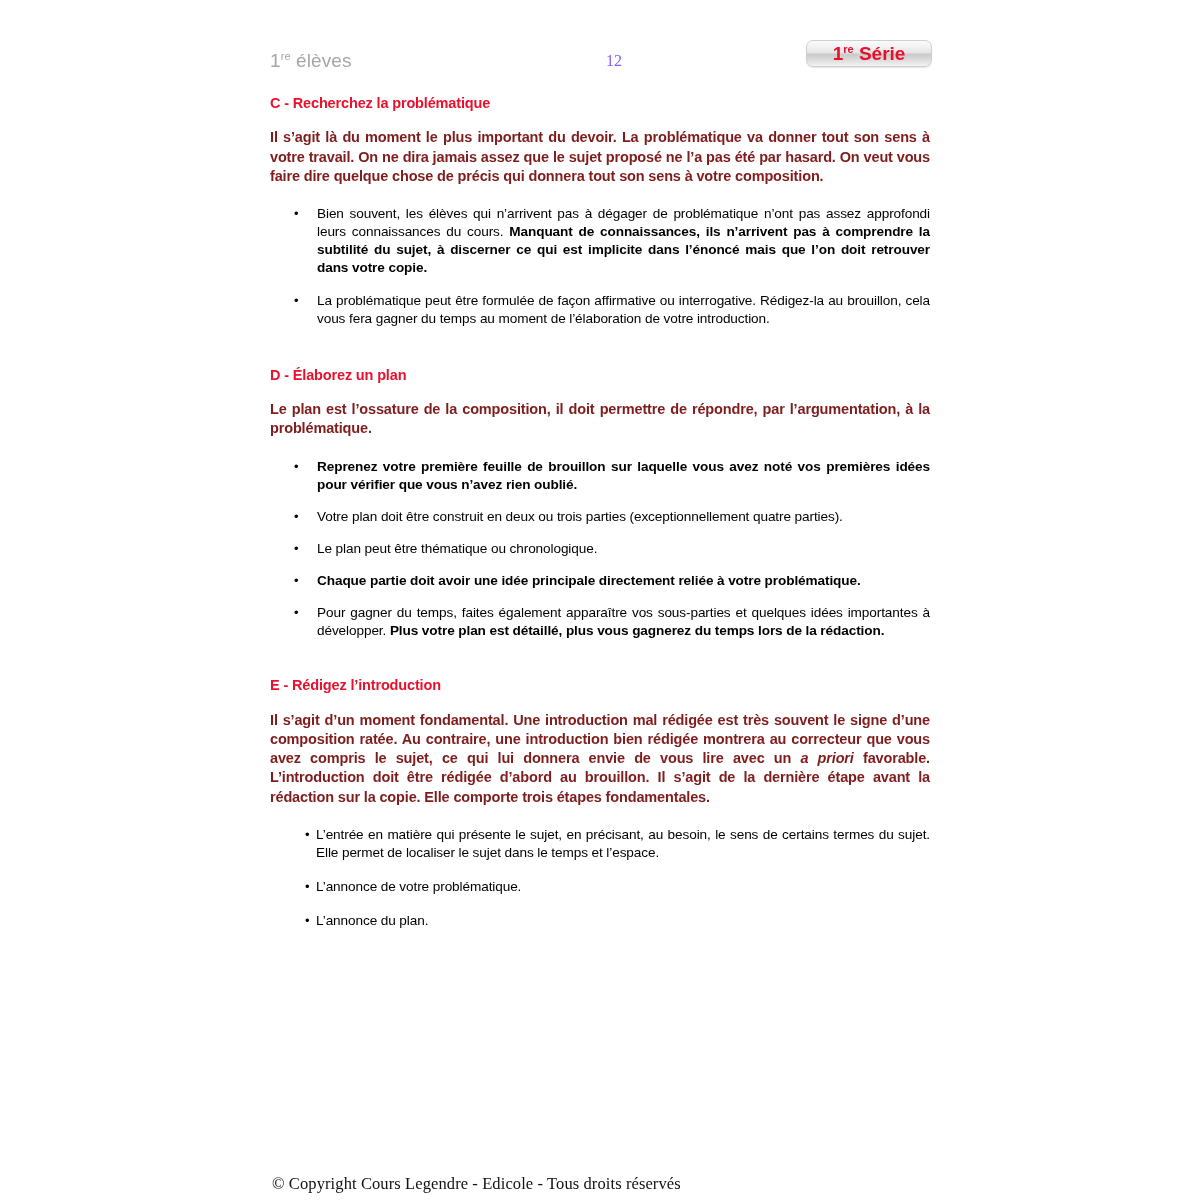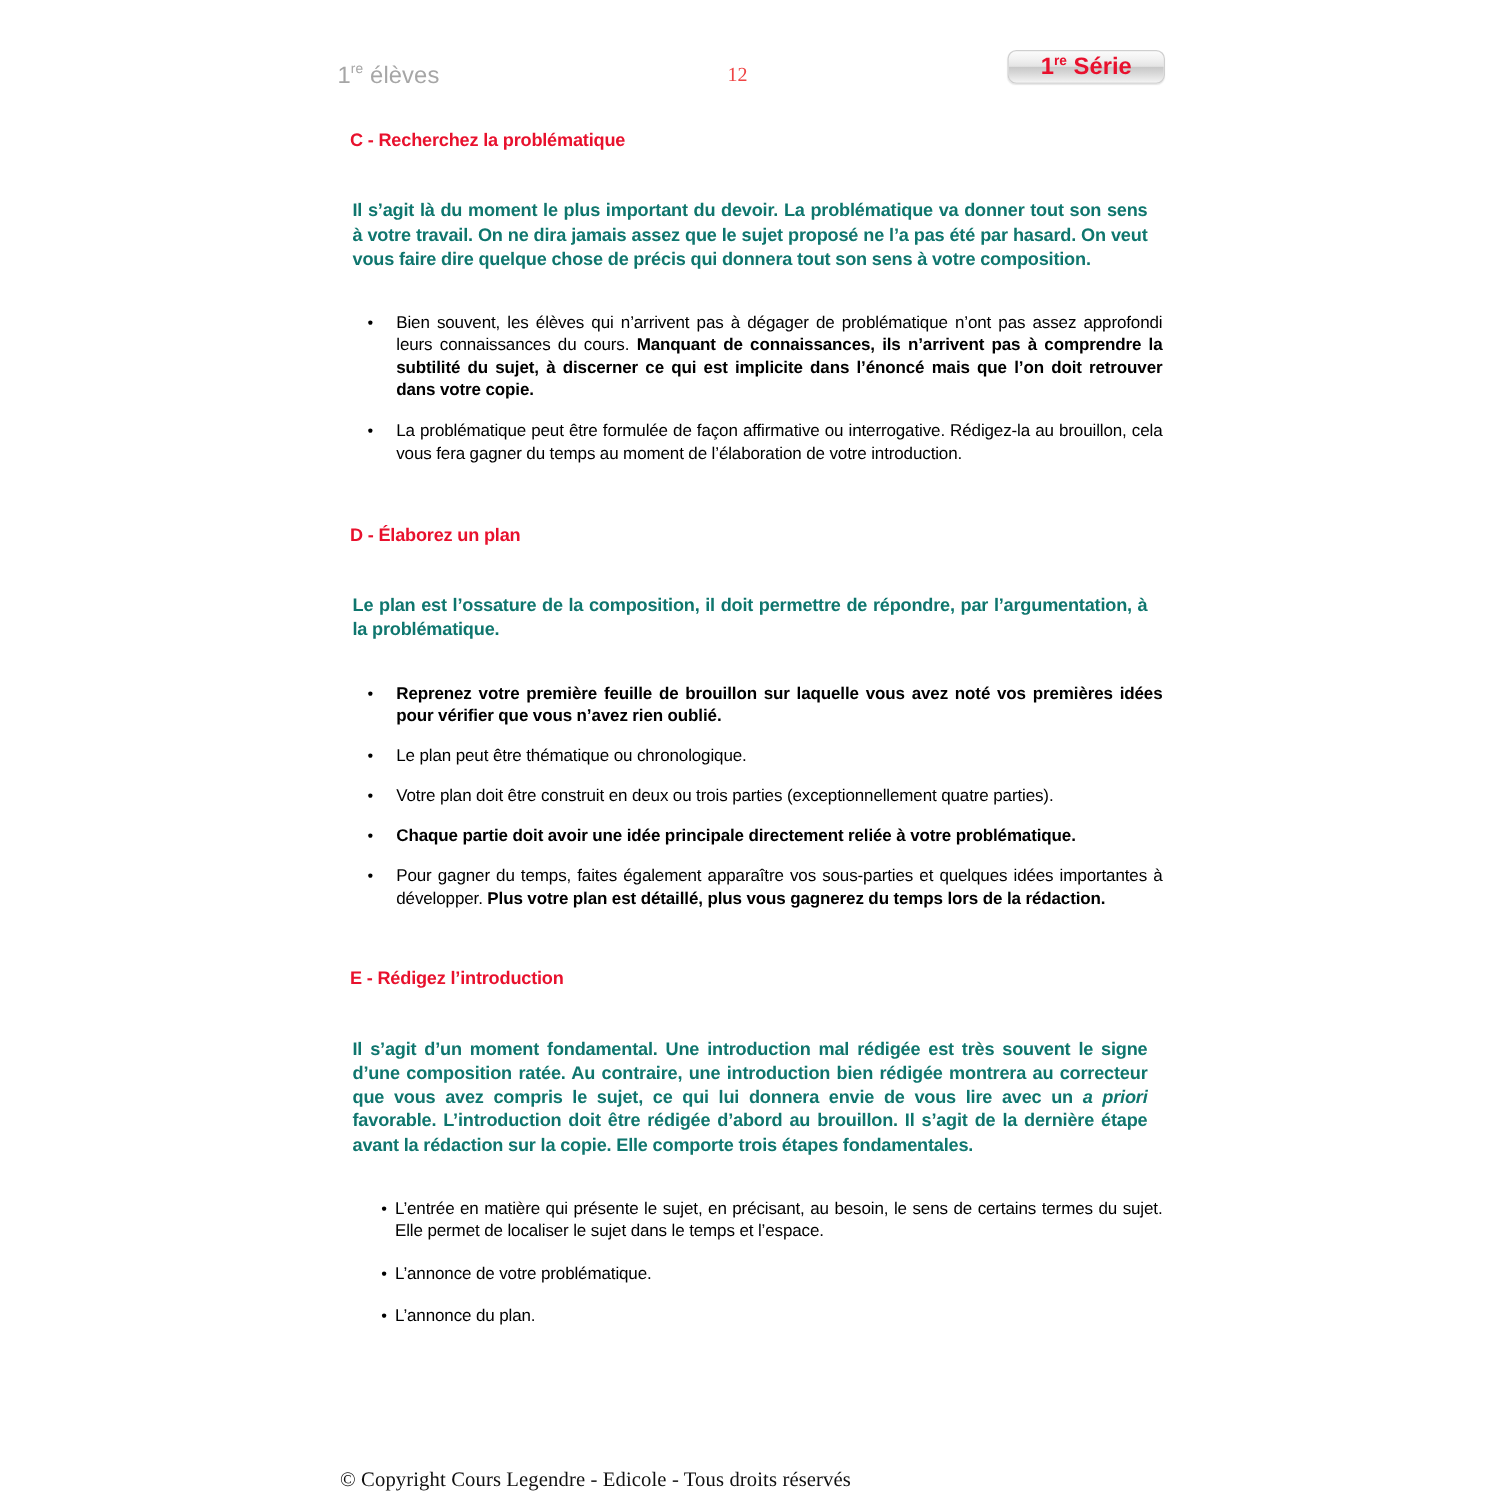--- a/index.html
+++ b/index.html
@@ -46,23 +46,23 @@
     font-size: 11px;
     vertical-align: super;
     line-height: 0;
   }
   .hdr-pagenum {
     position: absolute;
     left: 312px;
     top: 12px;
     font-family: "Liberation Serif", serif;
     font-size: 16px;
-    color: #ef4444;
+    color: #8b5cf6;
     width: 40px;
-    text-align: left;
+    text-align: right;
   }
   .hdr-badge {
     position: absolute;
     right: -2px;
     top: 0px;
     width: 126px;
     height: 27px;
     border-radius: 7px;
     background: linear-gradient(to bottom,
         #fbfbfb 0%,
@@ -94,37 +94,37 @@
 
   
   .content {
     position: absolute;
     left: 270px;
     top: 95px;
     width: 660px;
   }
 
   h2.section-heading {
-    margin: 10px;
+    margin: 0;
     color: #e8112d;
     font-size: 14.5px;
     font-weight: bold;
     font-family: "Liberation Sans", sans-serif;
     letter-spacing: -0.15px;
     line-height: 1.2;
   }
 
   p.intro-para {
-    margin: 12px;
+    margin: 0;
     font-size: 14.5px;
     font-weight: bold;
     line-height: 1.33;
     text-align: justify;
     letter-spacing: -0.15px;
-    color: #0f766e;
+    color: #7f1d1d;
   }
 
   ul.bullets {
     margin: 0;
     padding: 0;
     list-style: none;
   }
   ul.bullets > li {
     position: relative;
     font-size: 13.6px;
@@ -213,24 +213,24 @@
     <h2 class="section-heading">D - Élaborez un plan</h2>
     <div class="sp-after-heading"></div>
     <p class="intro-para">Le plan est l’ossature de la composition, il doit permettre de répondre, par l’argumentation, à la problématique.</p>
     <div class="sp-after-para"></div>
 
     <ul class="bullets indent-wide">
       <li>
         <b>Reprenez votre première feuille de brouillon sur laquelle vous avez noté vos premières idées pour vérifier que vous n’avez rien oublié.</b>
       </li>
       <li>
+        <span>Votre plan doit être construit en deux ou trois parties (exceptionnellement quatre parties).</span>
+      </li>
+      <li>
         <span>Le plan peut être thématique ou chronologique.</span>
-      </li>
-      <li>
-        <span>Votre plan doit être construit en deux ou trois parties (exceptionnellement quatre parties).</span>
       </li>
       <li>
         <b>Chaque partie doit avoir une idée principale directement reliée à votre problématique.</b>
       </li>
       <li>
         <span>Pour gagner du temps, faites également apparaître vos sous-parties et quelques idées importantes à développer. </span><b>Plus votre plan est détaillé, plus vous gagnerez du temps lors de la rédaction.</b>
       </li>
     </ul>
 
     <div class="sp-section-gap-e"></div>

